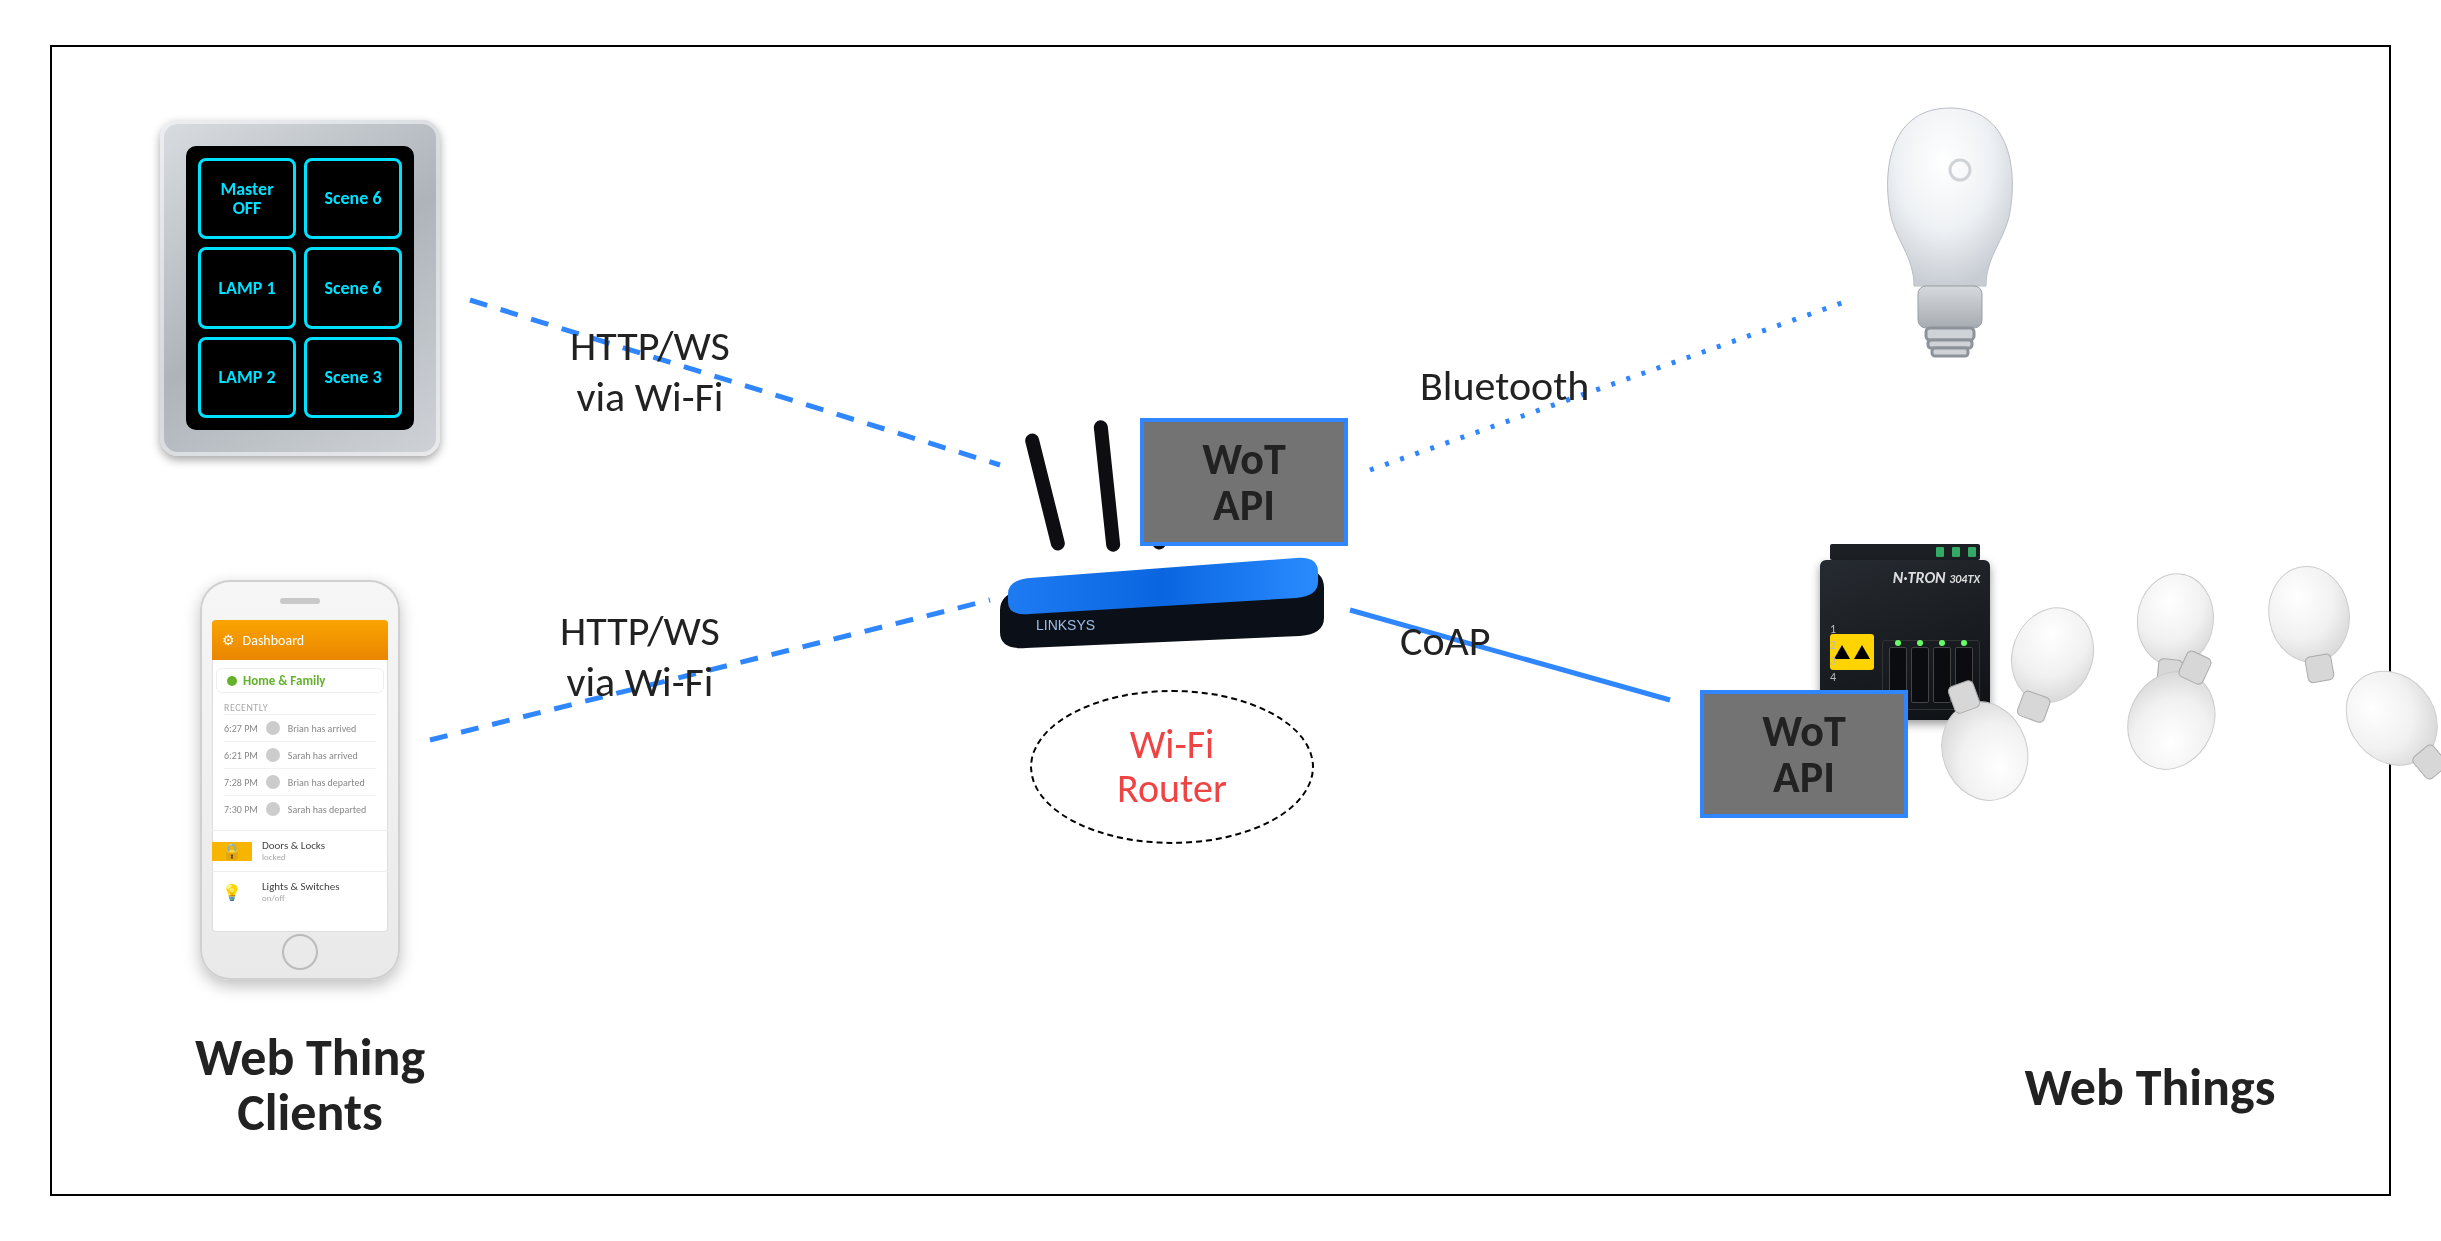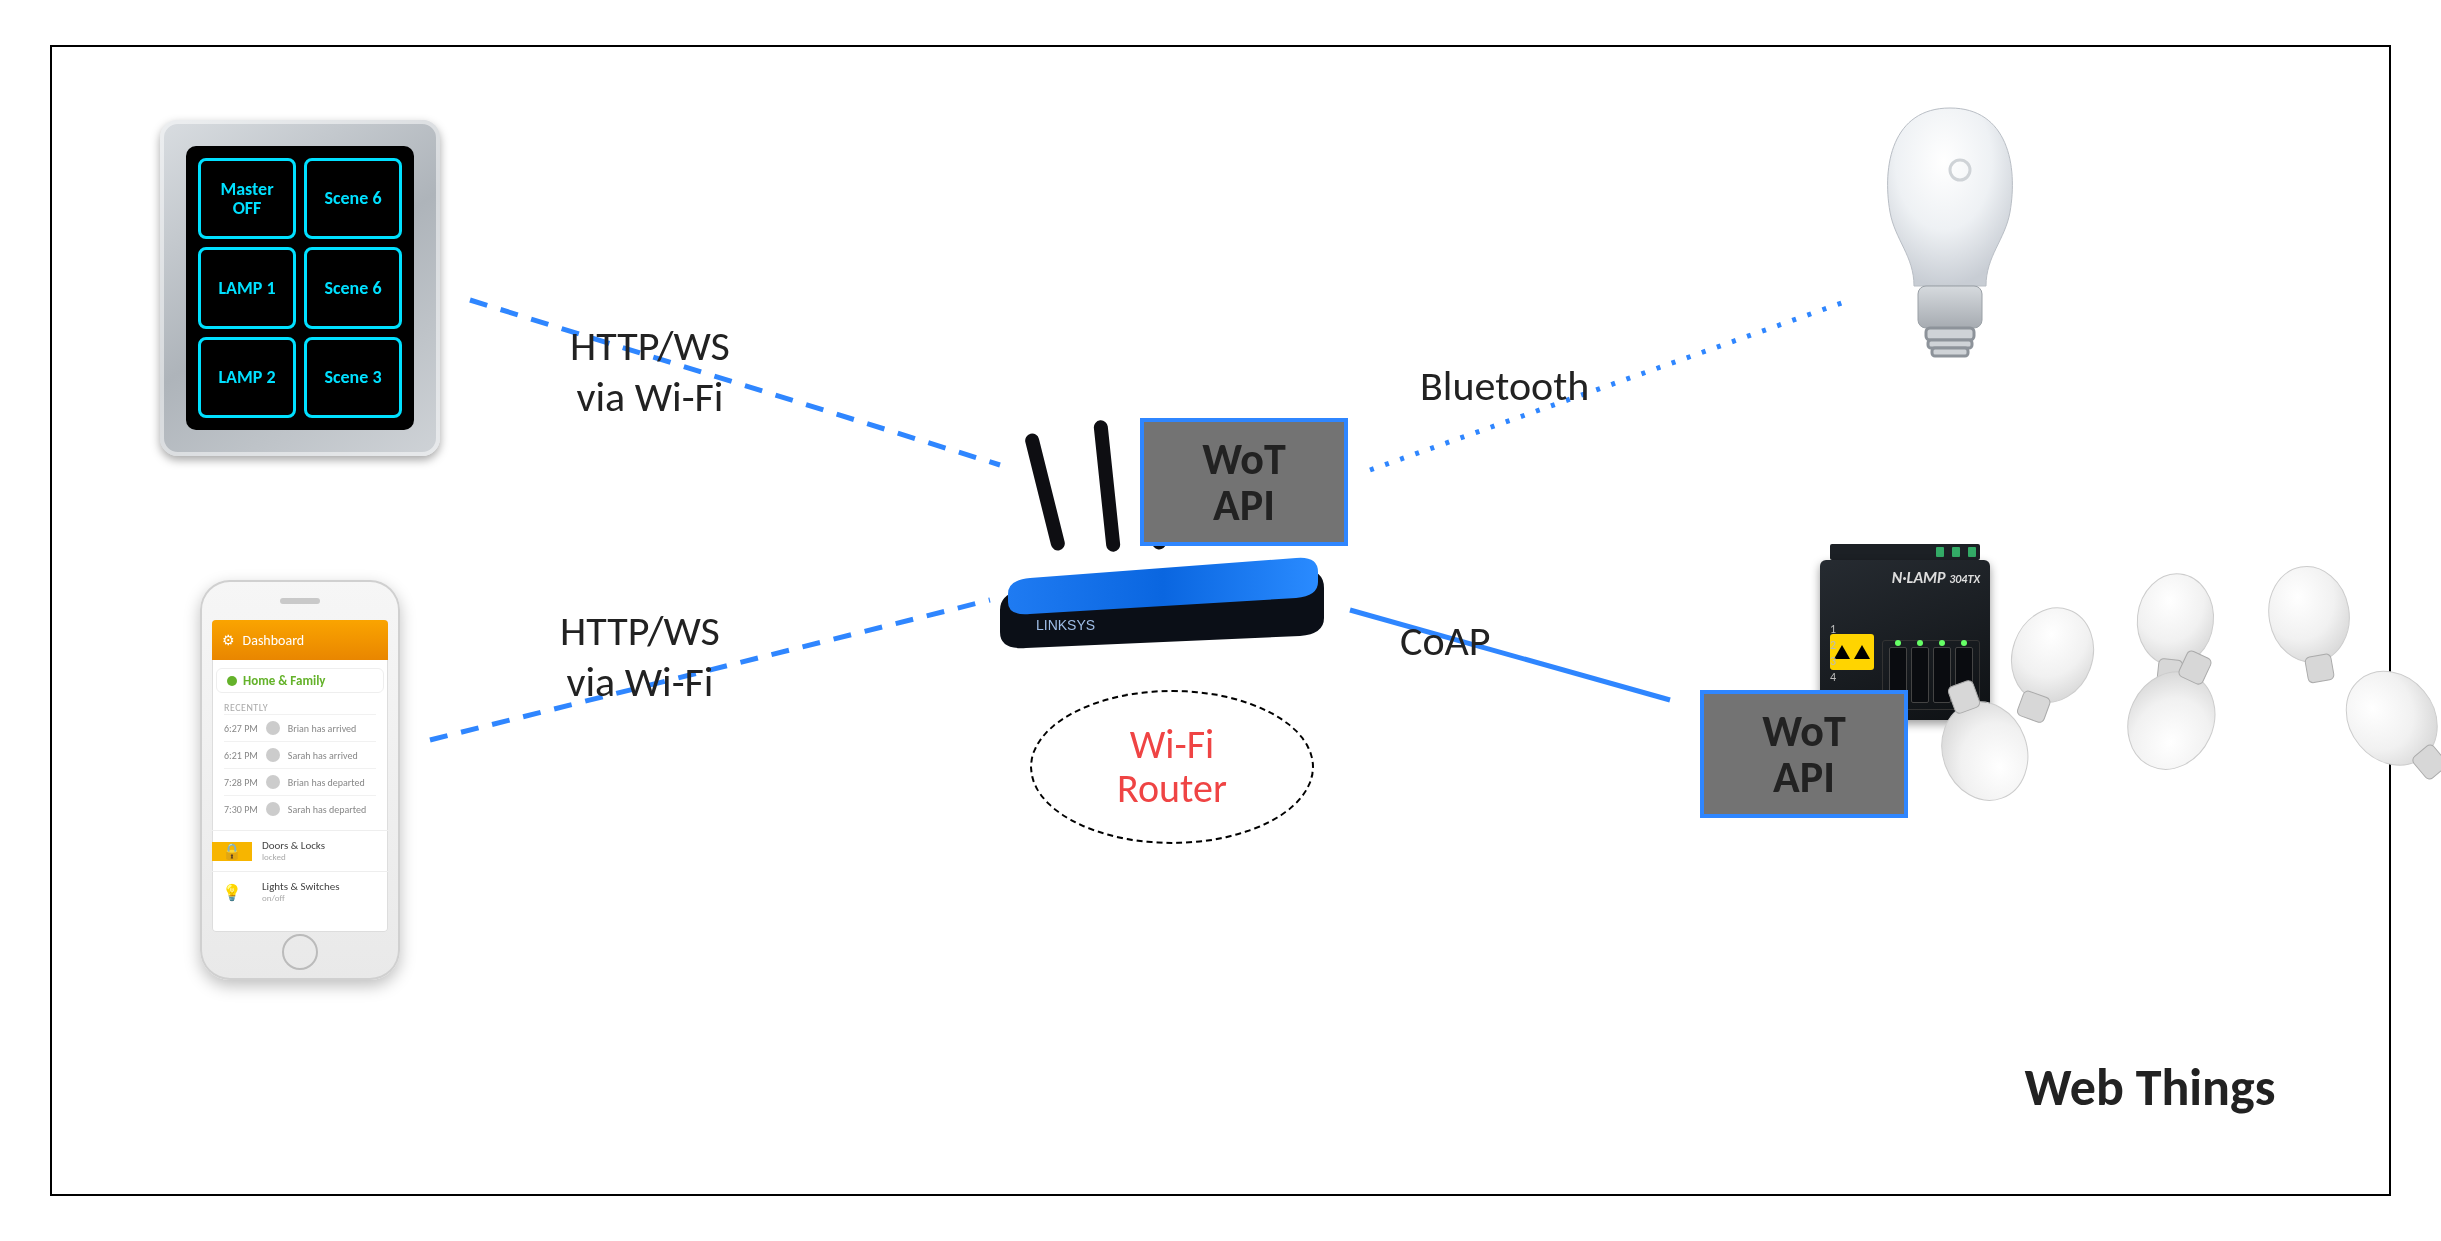--- a/index.html
+++ b/index.html
@@ -346,20 +346,22 @@
           <div class="sec-tx">
               <div>Lights &amp; Switches</div>
               <div style="color:#aaa;font-size:9px;">on/off</div>
             </div>
         </div>
       </div>
     </div>
     <div class="homebtn"></div>
   </div>
 
+  <div class="bigTitle" style="left:120px; top:1030px; width:380px; white-space:pre;">Web Thing
+Clients</div>
 
   <div class="bulb1" style="left:1860px; top:100px;">
     <svg width="180" height="280" viewBox="0 0 180 280">
       <defs>
         <radialGradient id="bG" cx="45%" cy="30%" r="70%">
           <stop offset="0" stop-color="#ffffff"></stop>
           <stop offset=".55" stop-color="#eef1f4"></stop>
           <stop offset="1" stop-color="#c8cdd4"></stop>
         </radialGradient>
         <linearGradient id="mG" x1="0" x2="0" y1="0" y2="1">
@@ -378,21 +380,21 @@
     </svg>
   </div>
 
   <div class="switchbox" style="left:1820px; top:560px;">
     <div class="top">
         <i></i>
         <i></i>
         <i></i>
       </div>
     <div class="body"></div>
-    <div class="brand"><span>N·LAMP</span> <span style="font-size:12px;font-weight:700;">304TX</span></div>
+    <div class="brand"><span>N·TRON</span> <span style="font-size:12px;font-weight:700;">304TX</span></div>
     <div class="warn">
         <span></span>
         <span></span>
       </div>
     <div class="nums">
       <span>1</span>
       <span>2</span>
       <span>3</span>
       <span>4</span>
     </div>

